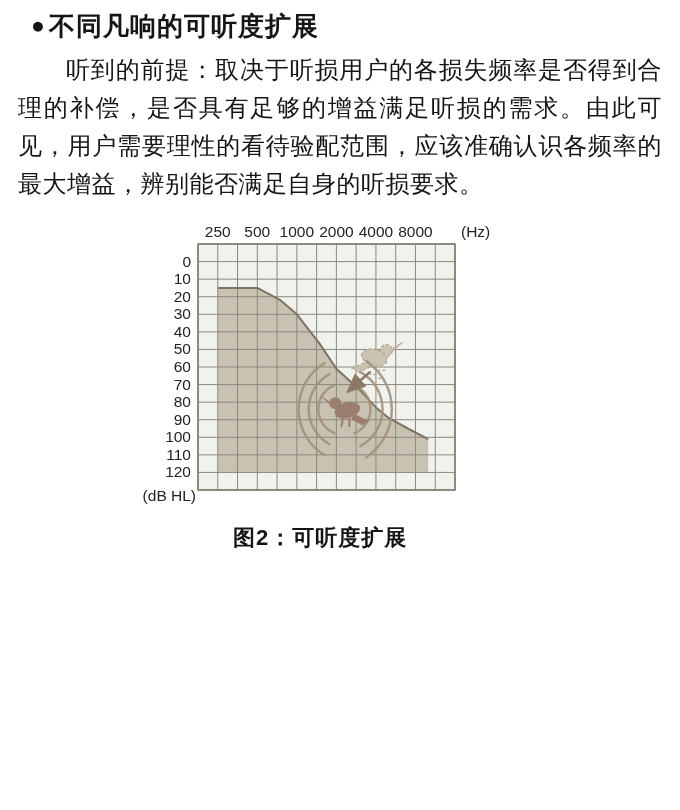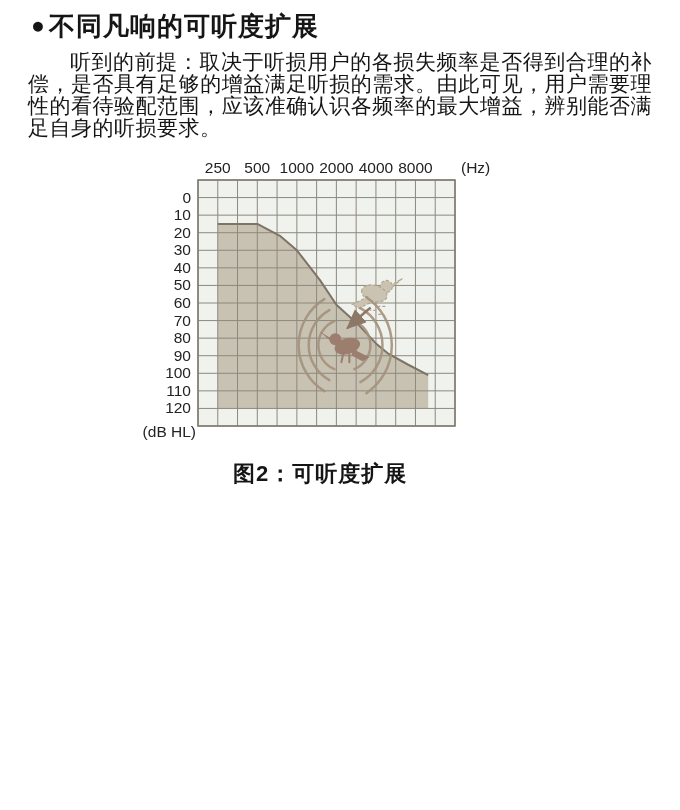--- a/index.html
+++ b/index.html
@@ -17,23 +17,23 @@
     line-height:34px;
     font-weight:bold;
     letter-spacing:1px;
   }
   .title .bullet{
     font-size:23px;
     margin-right:3px;
     vertical-align:2px;
   }
   p.body{
-    margin:0 28px;
-    font-size:21px;
-    line-height:22px;
+    margin:0 18px;
+    font-size:24px;
+    line-height:38px;
     text-align:justify;
     text-indent:2em;
     letter-spacing:0.5px;
   }
   figure.audiogram-figure{
     margin:15px 0 0 0;
     padding:0;
   }
   #audiogram{display:block;}
   #audiogram text{

